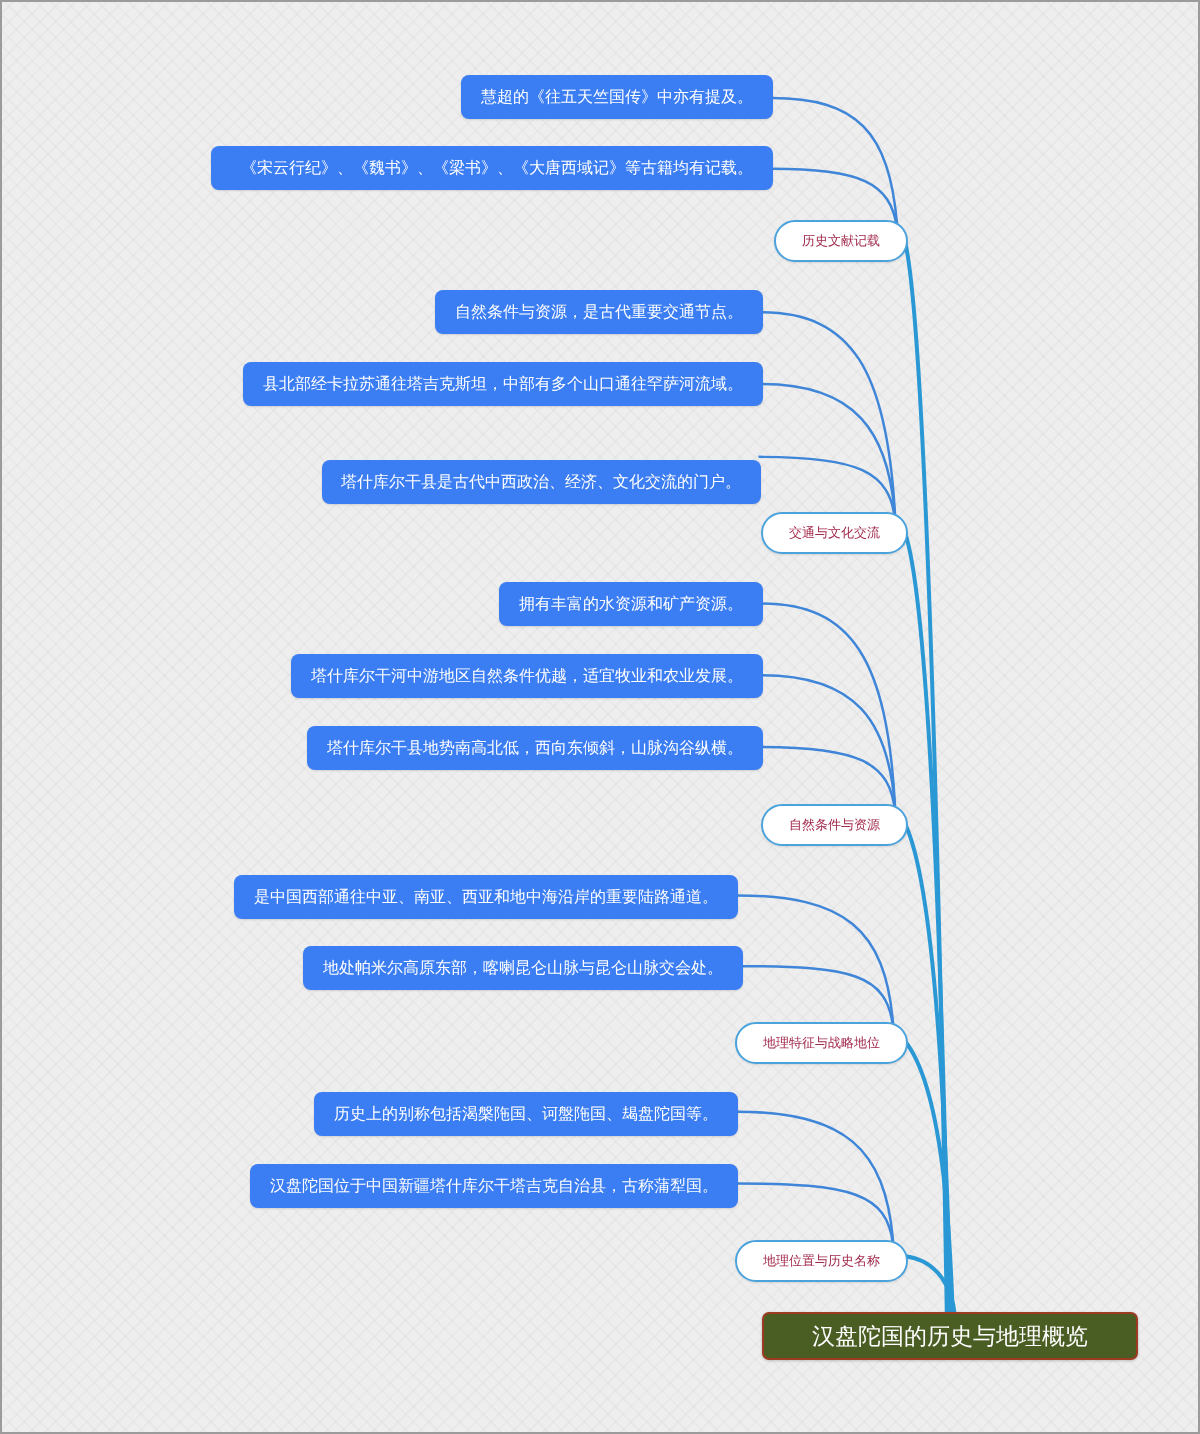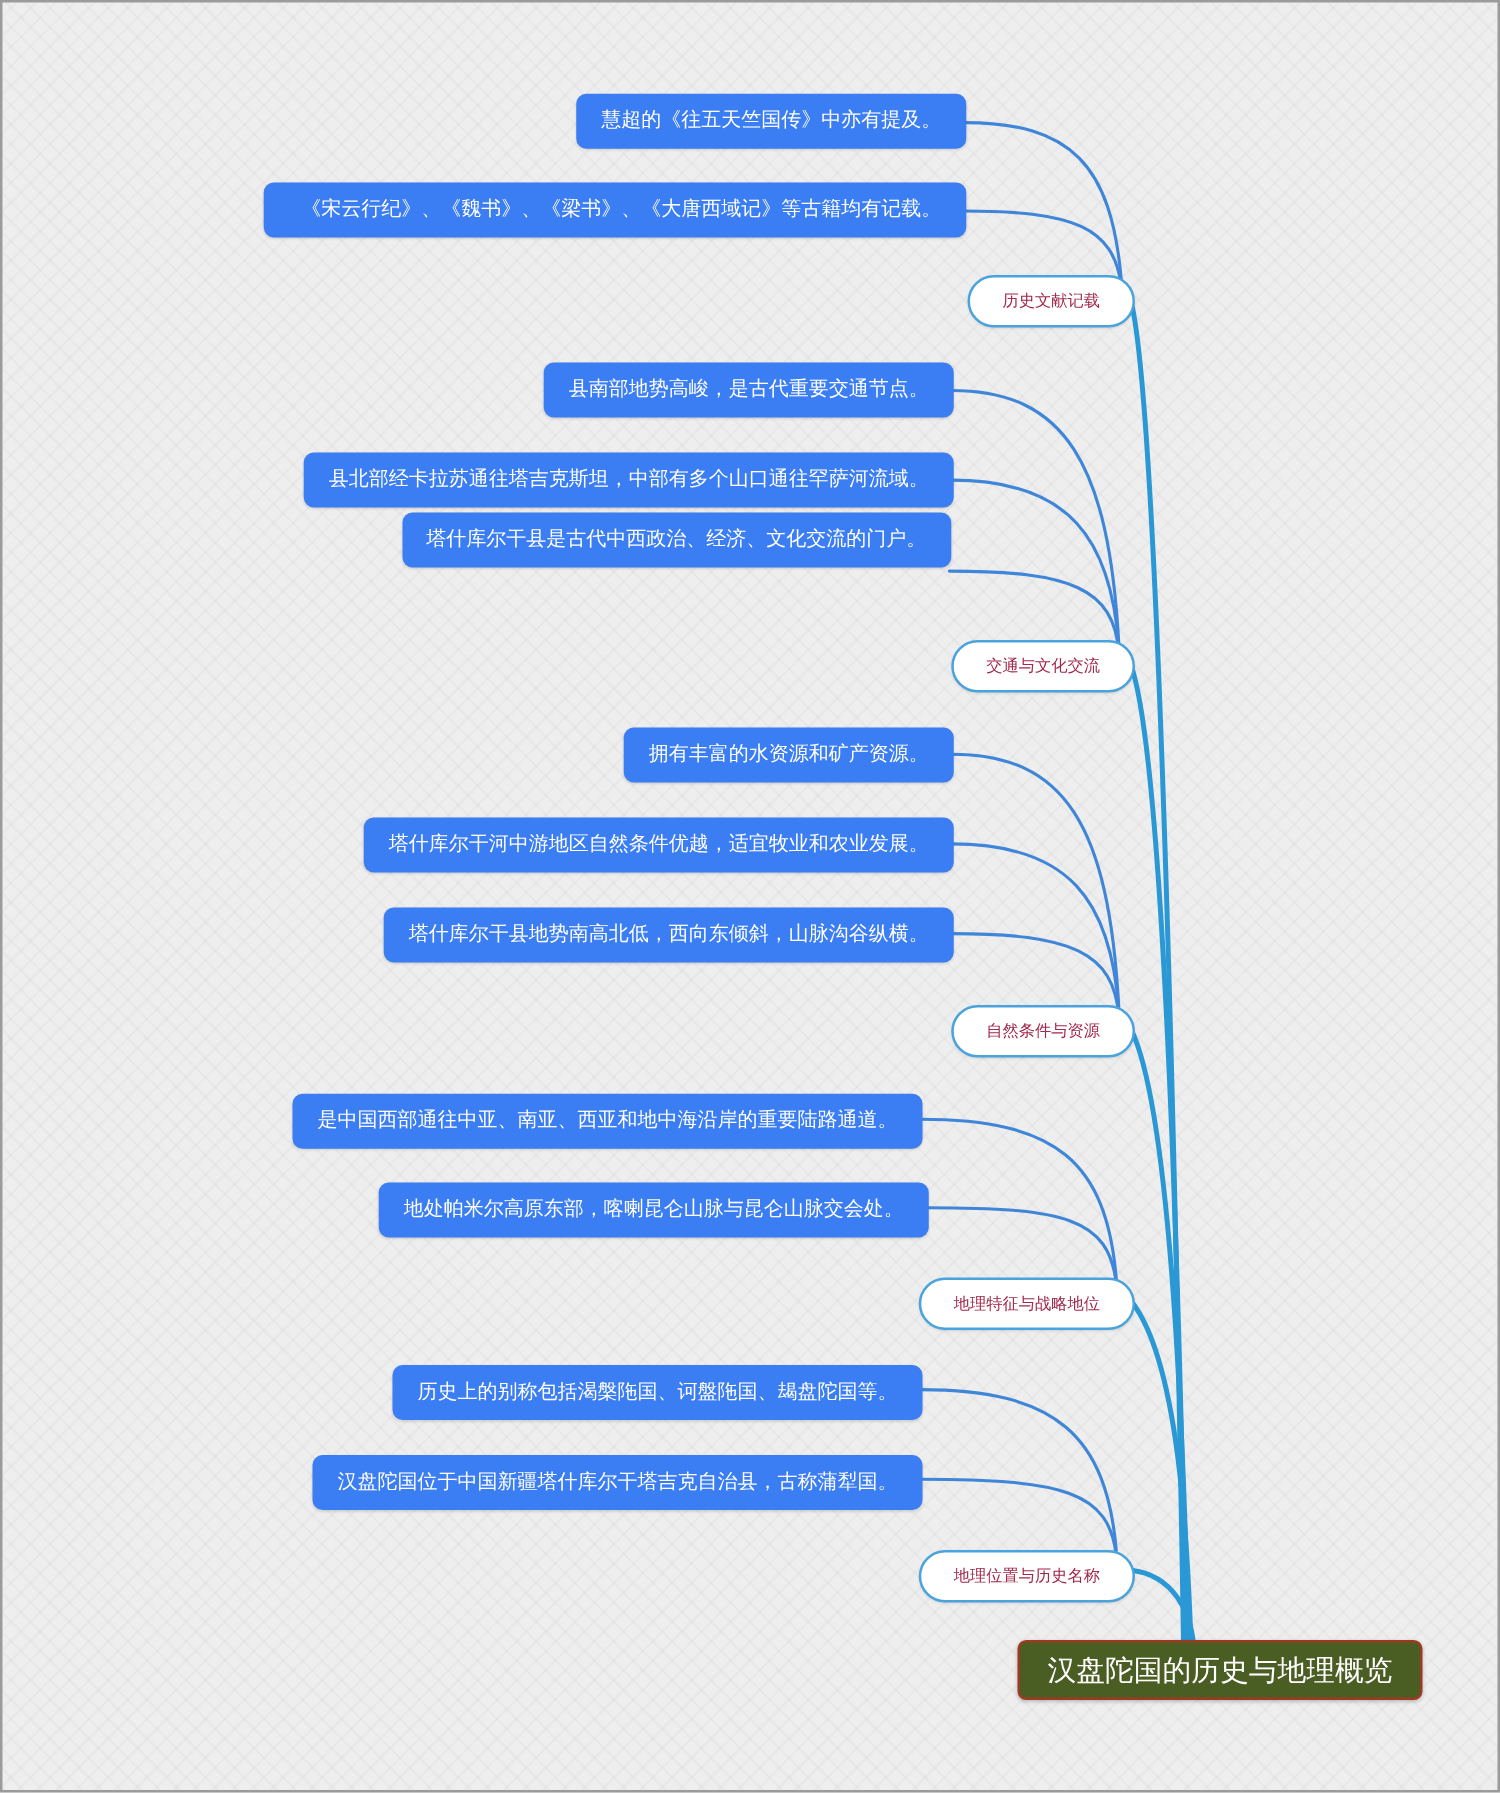--- a/index.html
+++ b/index.html
@@ -41,21 +41,21 @@
     border:2px solid #4aa3dd;
     color:#a1294b;
     font-size:13px;
     border-radius:21px;
     white-space:nowrap;
     box-shadow:0 1px 2px rgba(0,0,0,0.10);
   }
   .root{
     position:absolute;
     height:44px;line-height:44px;
-    padding:0 22px;
+    padding:0 48px;
     background:#4a5e23;
     border:2px solid #9c3b22;
     color:#ffffff;
     font-size:23px;
     border-radius:7px;
     white-space:nowrap;
     box-shadow:0 1px 3px rgba(0,0,0,0.2);
     margin-left:44px;
   }
 </style>
@@ -87,23 +87,23 @@
       <path d="M 894 1028 C 888 975, 852 967, 742 967"></path>
       <path d="M 894 1242 C 886 1150, 846 1113, 737 1113"></path>
       <path d="M 894 1246 C 888 1195, 852 1185, 737 1185"></path>
     </g>
   </svg>
 
   <div class="leaf" style="right:425px; top:73px;">慧超的《往五天竺国传》中亦有提及。</div>
   <div class="leaf" style="right:425px; top:144px;padding-left:30px;">《宋云行纪》、《魏书》、《梁书》、《大唐西域记》等古籍均有记载。</div>
   <div class="branch" style="right:290px; top:218px;">历史文献记载</div>
 
-  <div class="leaf" style="right:435px; top:288px;">县南部地势高峻，是古代重要交通节点。</div>
+  <div class="leaf" style="right:435px; top:288px;">自然条件与资源，是古代重要交通节点。</div>
   <div class="leaf" style="right:435px; top:360px;">县北部经卡拉苏通往塔吉克斯坦，中部有多个山口通往罕萨河流域。</div>
-  <div class="leaf" style="right:437px; top:408px;padding-left:19px;">塔什库尔干县是古代中西政治、经济、文化交流的门户。</div>
+  <div class="leaf" style="right:437px; top:458px;padding-left:19px;">塔什库尔干县是古代中西政治、经济、文化交流的门户。</div>
   <div class="branch" style="right:290px; top:510px;">交通与文化交流</div>
 
   <div class="leaf" style="right:435px; top:580px;">拥有丰富的水资源和矿产资源。</div>
   <div class="leaf" style="right:435px; top:652px;">塔什库尔干河中游地区自然条件优越，适宜牧业和农业发展。</div>
   <div class="leaf" style="right:435px; top:724px;">塔什库尔干县地势南高北低，西向东倾斜，山脉沟谷纵横。</div>
   <div class="branch" style="right:290px; top:802px;">自然条件与资源</div>
 
   <div class="leaf" style="right:455px; top:944px;">地处帕米尔高原东部，喀喇昆仑山脉与昆仑山脉交会处。</div>
   <div class="leaf" style="right:460px; top:873px;">是中国西部通往中亚、南亚、西亚和地中海沿岸的重要陆路通道。</div>
   <div class="branch" style="right:290px; top:1020px;">地理特征与战略地位</div>

